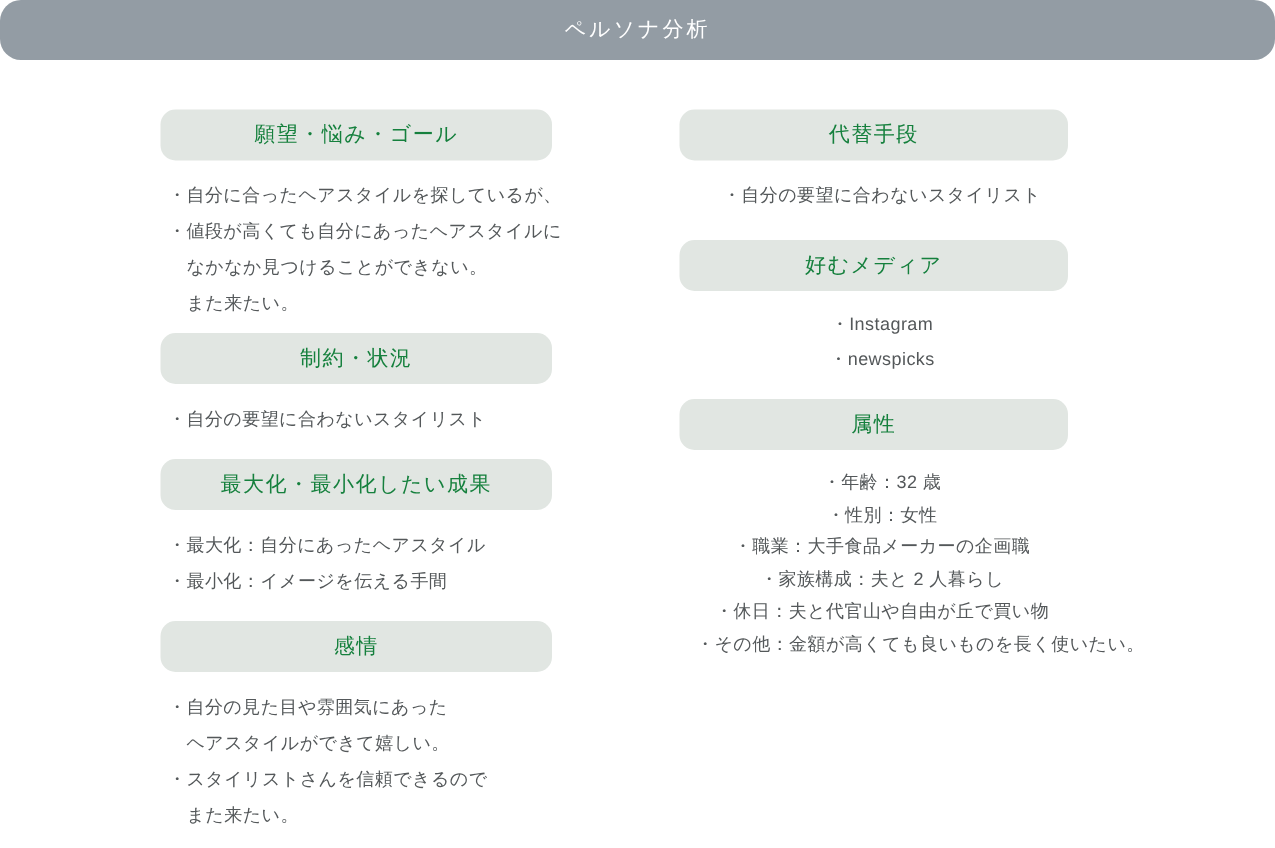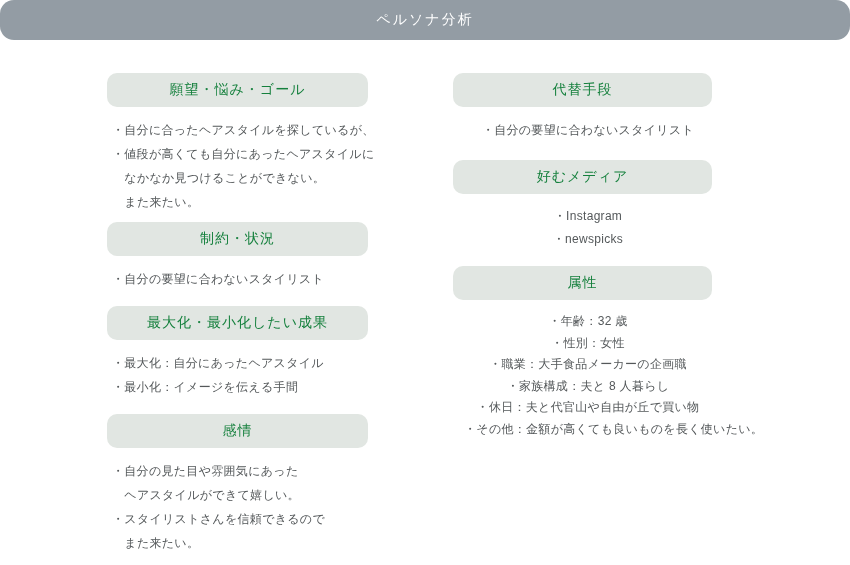--- a/index.html
+++ b/index.html
@@ -136,21 +136,21 @@
     </div>
 
     <div class="section">
       <div class="pill">
         <span class="pill-title">属性</span>
       </div>
       <div class="content lh215">
         <div class="line">・年齢：32 歳</div>
         <div class="line">・性別：女性</div>
         <div class="line">・職業：大手食品メーカーの企画職</div>
-        <div class="line">・家族構成：夫と 8 人暮らし</div>
+        <div class="line">・家族構成：夫と 2 人暮らし</div>
         <div class="line">・休日：夫と代官山や自由が丘で買い物</div>
         <div class="line">・その他：金額が高くても良いものを長く使いたい。</div>
       </div>
     </div>
 
   </div>
 
 </div>
 
 </body></html>

